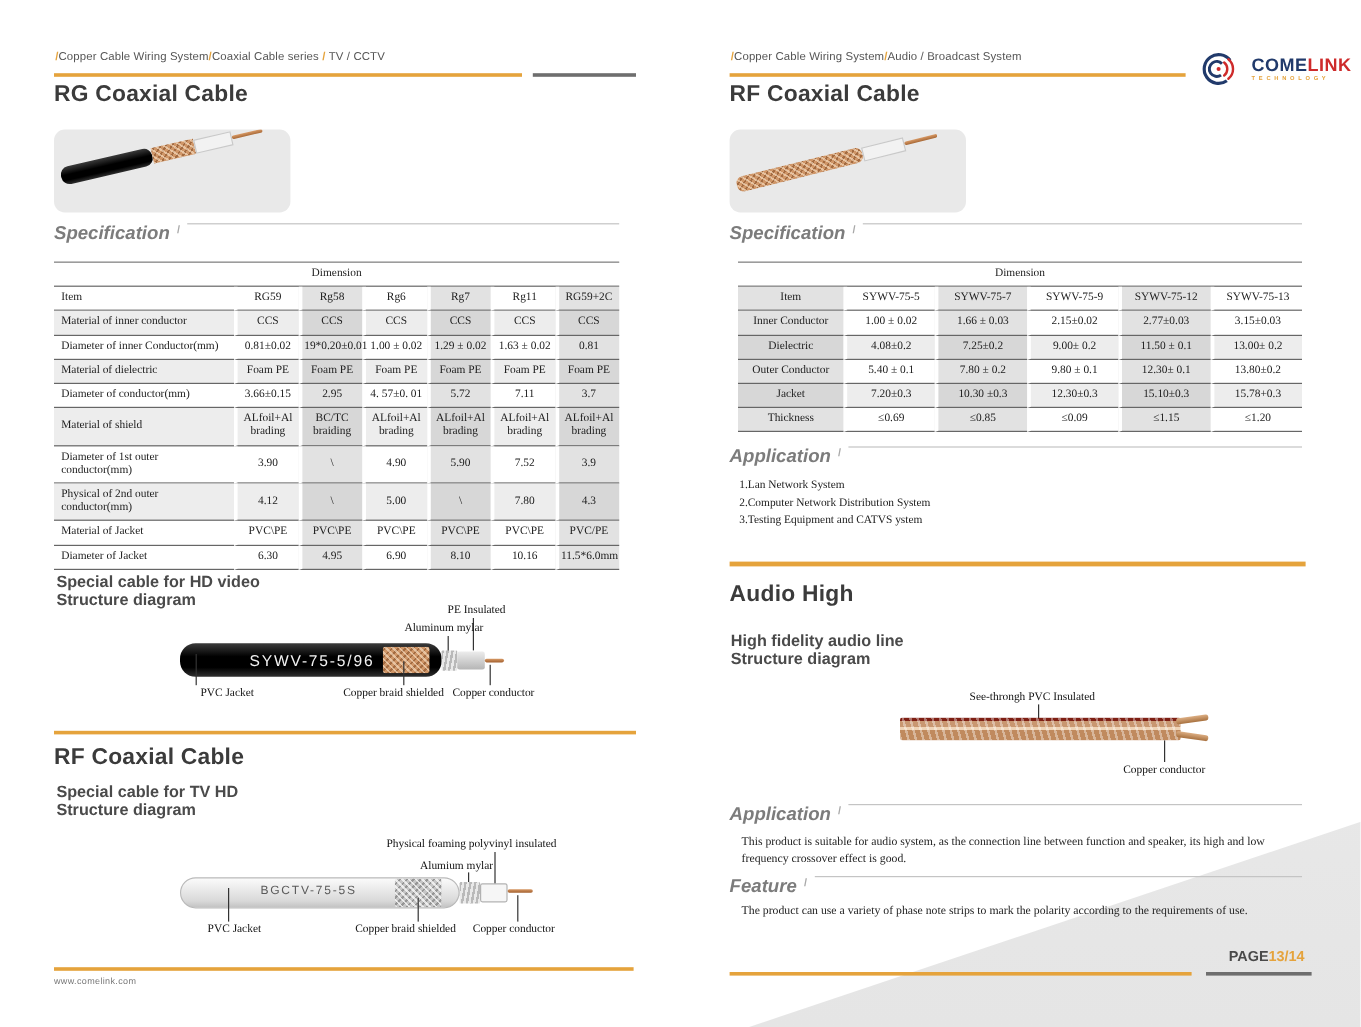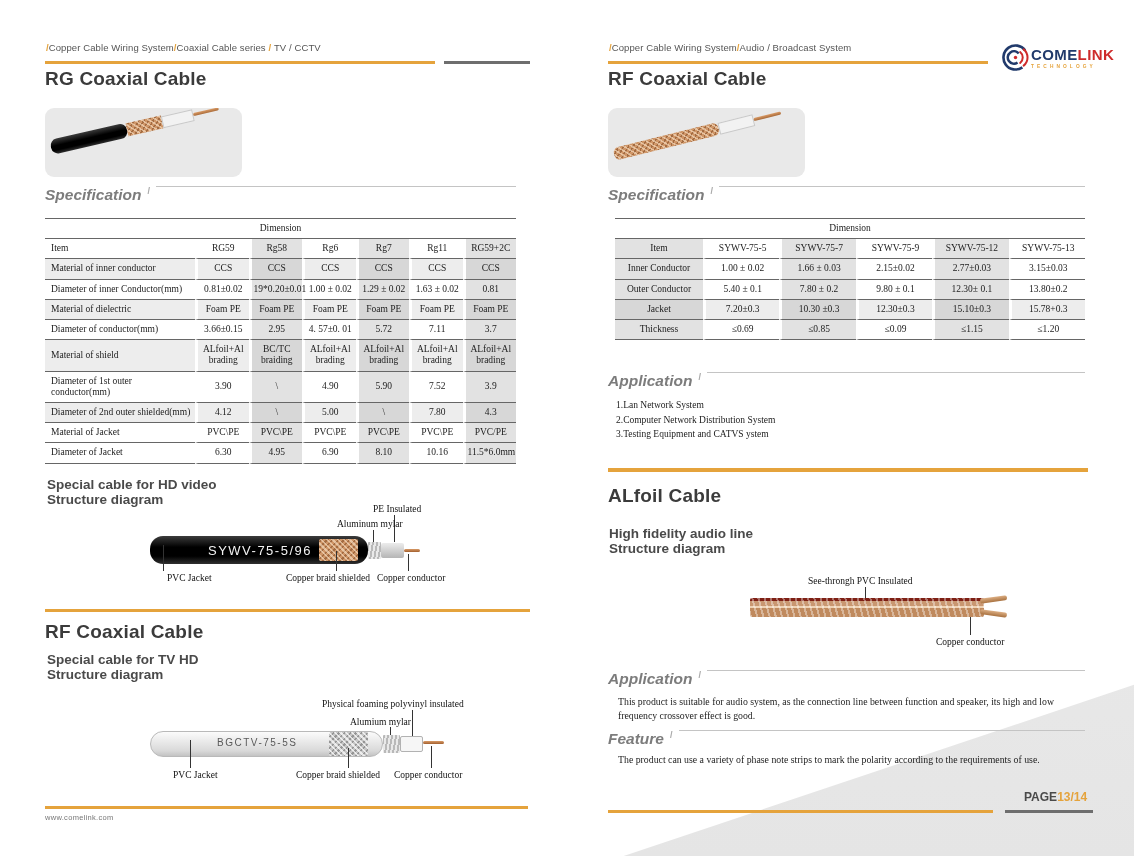--- a/index.html
+++ b/index.html
@@ -72,21 +72,21 @@
   .pin{position:absolute;background:linear-gradient(180deg,#d89a66,#a25f2e);border-radius:2px;}
 
   
   .ribbon{position:absolute;border-radius:2px;
     background-image:
       repeating-linear-gradient(75deg,rgba(255,255,255,.38) 0 2px,transparent 2px 6px),
       linear-gradient(180deg,#7e1f14 0 3px,#c99771 3px 8px,#efd3b6 8px 10px,#c08a5e 10px 19px);}
   .tail{position:absolute;height:4.5px;background:linear-gradient(180deg,#dcae83,#a8713f);border-radius:2px;}
 
   
-  .logo{position:absolute;display:flex;align-items:center;gap:0;justify-content:flex-end;}
+  .logo{position:absolute;display:flex;align-items:center;gap:12px;justify-content:flex-end;}
   .logo-text-line1{font-size:15px;font-weight:900;letter-spacing:.4px;line-height:1;}
   .logo-come{color:#213A6B;}
   .logo-link{color:#CE2B2B;}
   .logo-tagline{font-size:4.8px;letter-spacing:3.1px;color:#E5A33C;font-weight:bold;margin-top:2px;}
 
   .app-list{position:absolute;font-family:"Liberation Serif",serif;font-size:9.5px;color:#222;line-height:1.55;}
   .body-text{position:absolute;font-family:"Liberation Serif",serif;font-size:9.8px;color:#222;line-height:1.4;}
 
   .page-num{position:absolute;font-size:12px;font-weight:900;}
   .page-num .pn-label{color:#4a4a4a;}
@@ -193,21 +193,21 @@
           <tr>
             <td class="lbl">Diameter of 1st outer conductor(mm)</td>
             <td class="">3.90</td>
             <td class="cs">\</td>
             <td class="">4.90</td>
             <td class="cs">5.90</td>
             <td class="">7.52</td>
             <td class="cs">3.9</td>
           </tr>
           <tr>
-            <td class="rs lbl">Diameter of 2nd outer shielded(mm)</td>
+            <td class="rs lbl">Physical of 2nd outer conductor(mm)</td>
             <td class="rs">4.12</td>
             <td class="cs rs">\</td>
             <td class="rs">5.00</td>
             <td class="cs rs">\</td>
             <td class="rs">7.80</td>
             <td class="cs rs">4.3</td>
           </tr>
           <tr>
             <td class="lbl">Material of Jacket</td>
             <td class="">PVC\PE</td>
@@ -351,20 +351,28 @@
           </tr>
           <tr>
             <td class="cs lbl">Inner Conductor</td>
             <td class="">1.00 ± 0.02</td>
             <td class="cs">1.66 ± 0.03</td>
             <td class="">2.15±0.02</td>
             <td class="cs">2.77±0.03</td>
             <td class="">3.15±0.03</td>
           </tr>
           <tr>
+            <td class="cs rs lbl">Dielectric</td>
+            <td class="rs">4.08±0.2</td>
+            <td class="cs rs">7.25±0.2</td>
+            <td class="rs">9.00± 0.2</td>
+            <td class="cs rs">11.50 ± 0.1</td>
+            <td class="rs">13.00± 0.2</td>
+          </tr>
+          <tr>
             <td class="cs lbl">Outer Conductor</td>
             <td class="">5.40 ± 0.1</td>
             <td class="cs">7.80 ± 0.2</td>
             <td class="">9.80 ± 0.1</td>
             <td class="cs">12.30± 0.1</td>
             <td class="">13.80±0.2</td>
           </tr>
           <tr>
             <td class="cs rs lbl">Jacket</td>
             <td class="rs">7.20±0.3</td>
@@ -389,21 +397,21 @@
       <span class="slash">/</span>
       <span class="rule"></span>
     </div>
     <div class="app-list" style="left:8px;top:358px;">
       <div>1.Lan Network System</div>
       <div>2.Computer Network Distribution System</div>
       <div>3.Testing Equipment and CATVS ystem</div>
     </div>
 
     <div class="rule-orange" style="left:0;top:428px;width:480px;height:3.5px;"></div>
-    <div class="title" style="left:0;top:445px;">ALfoil Cable</div>
+    <div class="title" style="left:0;top:445px;">Audio High</div>
 
     <div class="subhead" style="left:1px;top:486px;">
       <div>High fidelity audio line</div>
       <div>Structure diagram</div>
     </div>
 
     <div class="diag" style="left:0;top:530px;width:487px;height:88px;">
       <span class="dlabel" style="left:200px;top:6px;">See-throngh PVC Insulated</span>
       <div class="vline" style="left:257px;top:17px;height:15px;"></div>
       <div class="ribbon" style="left:142px;top:28px;width:234px;height:19px;"></div>

